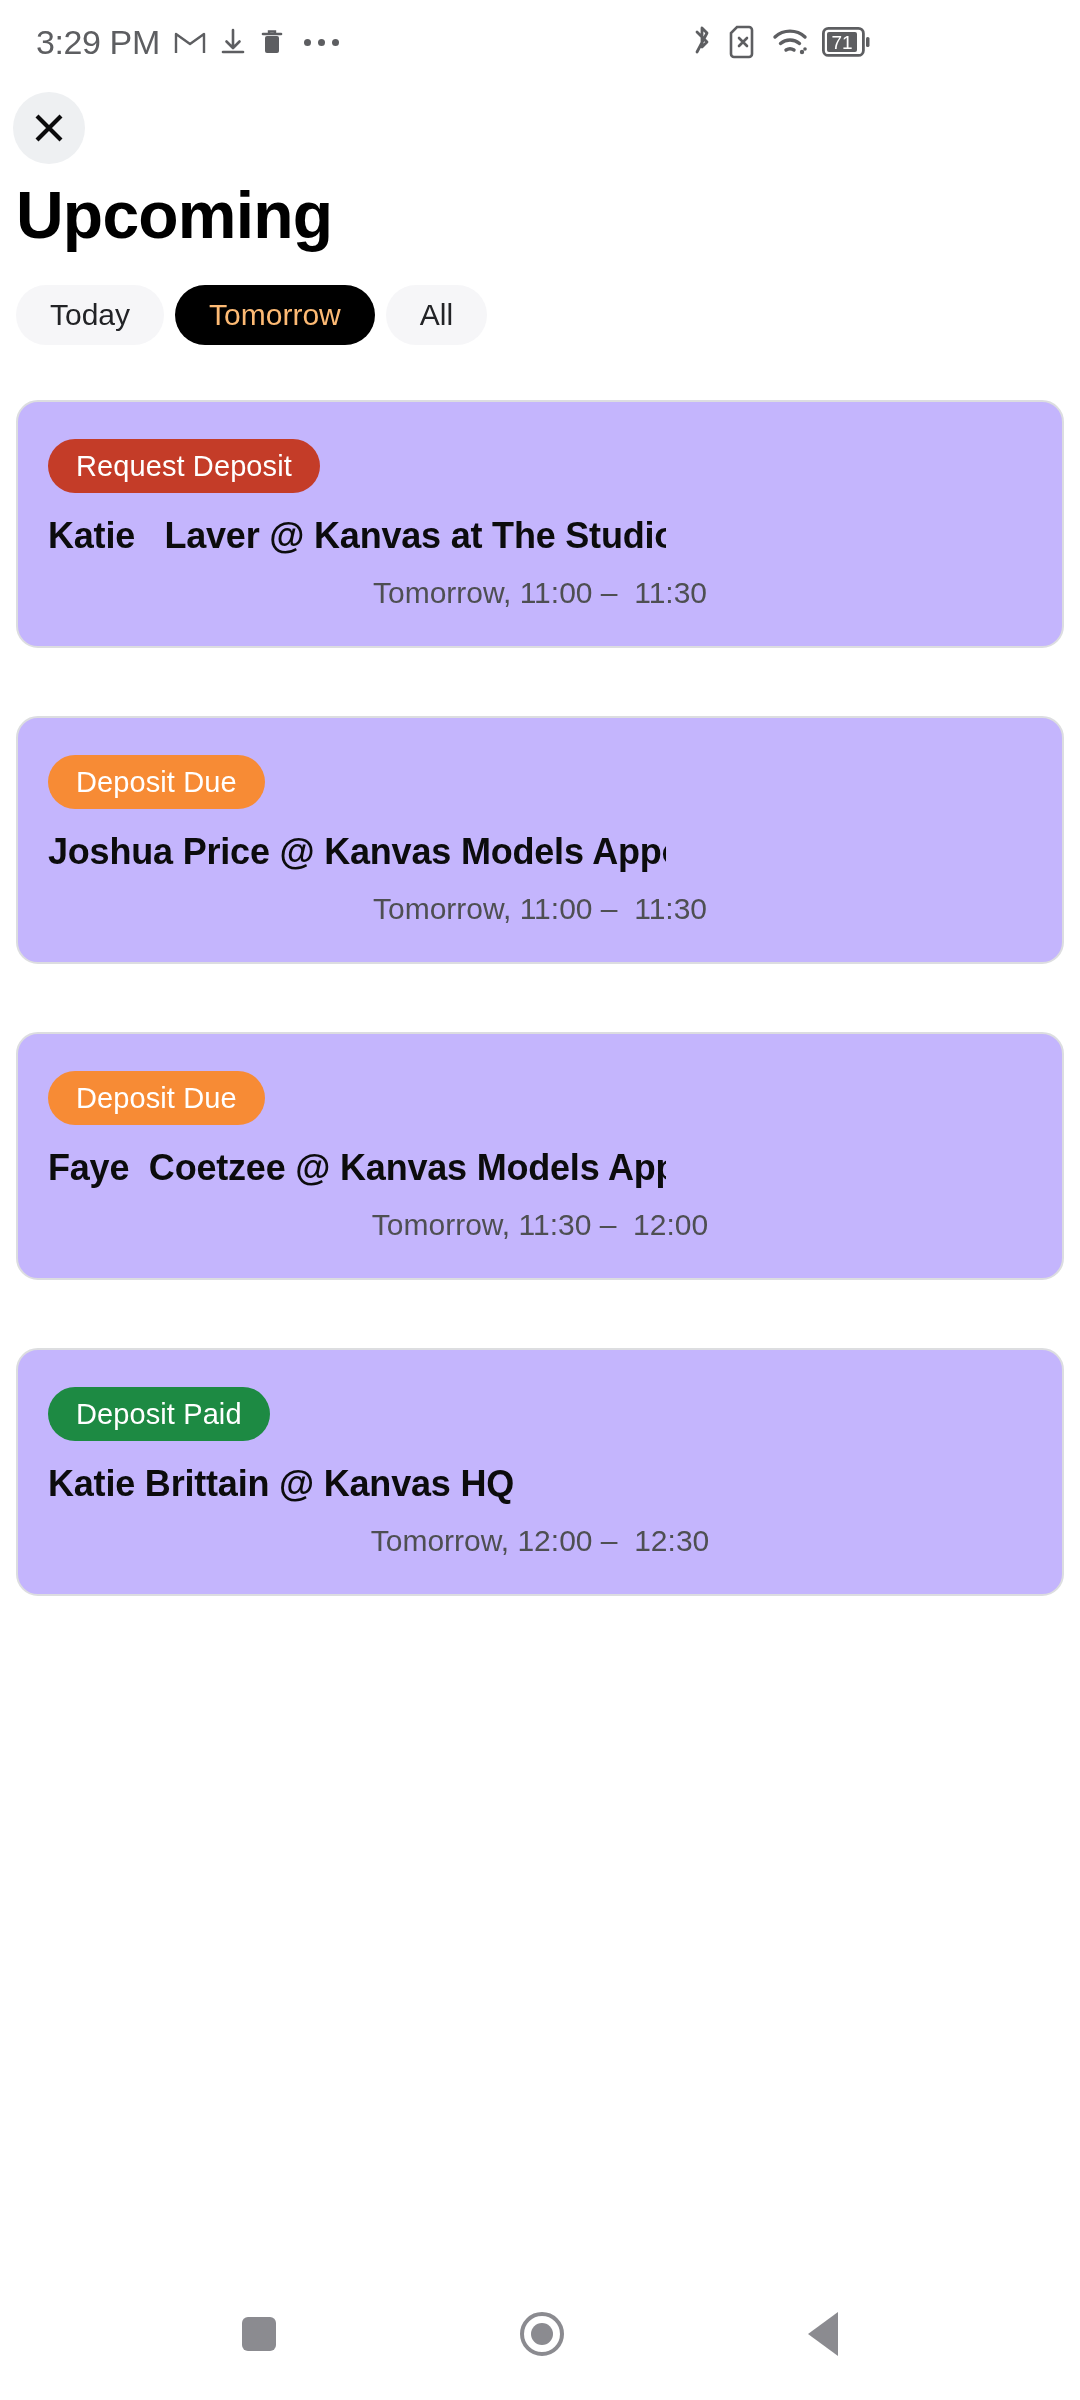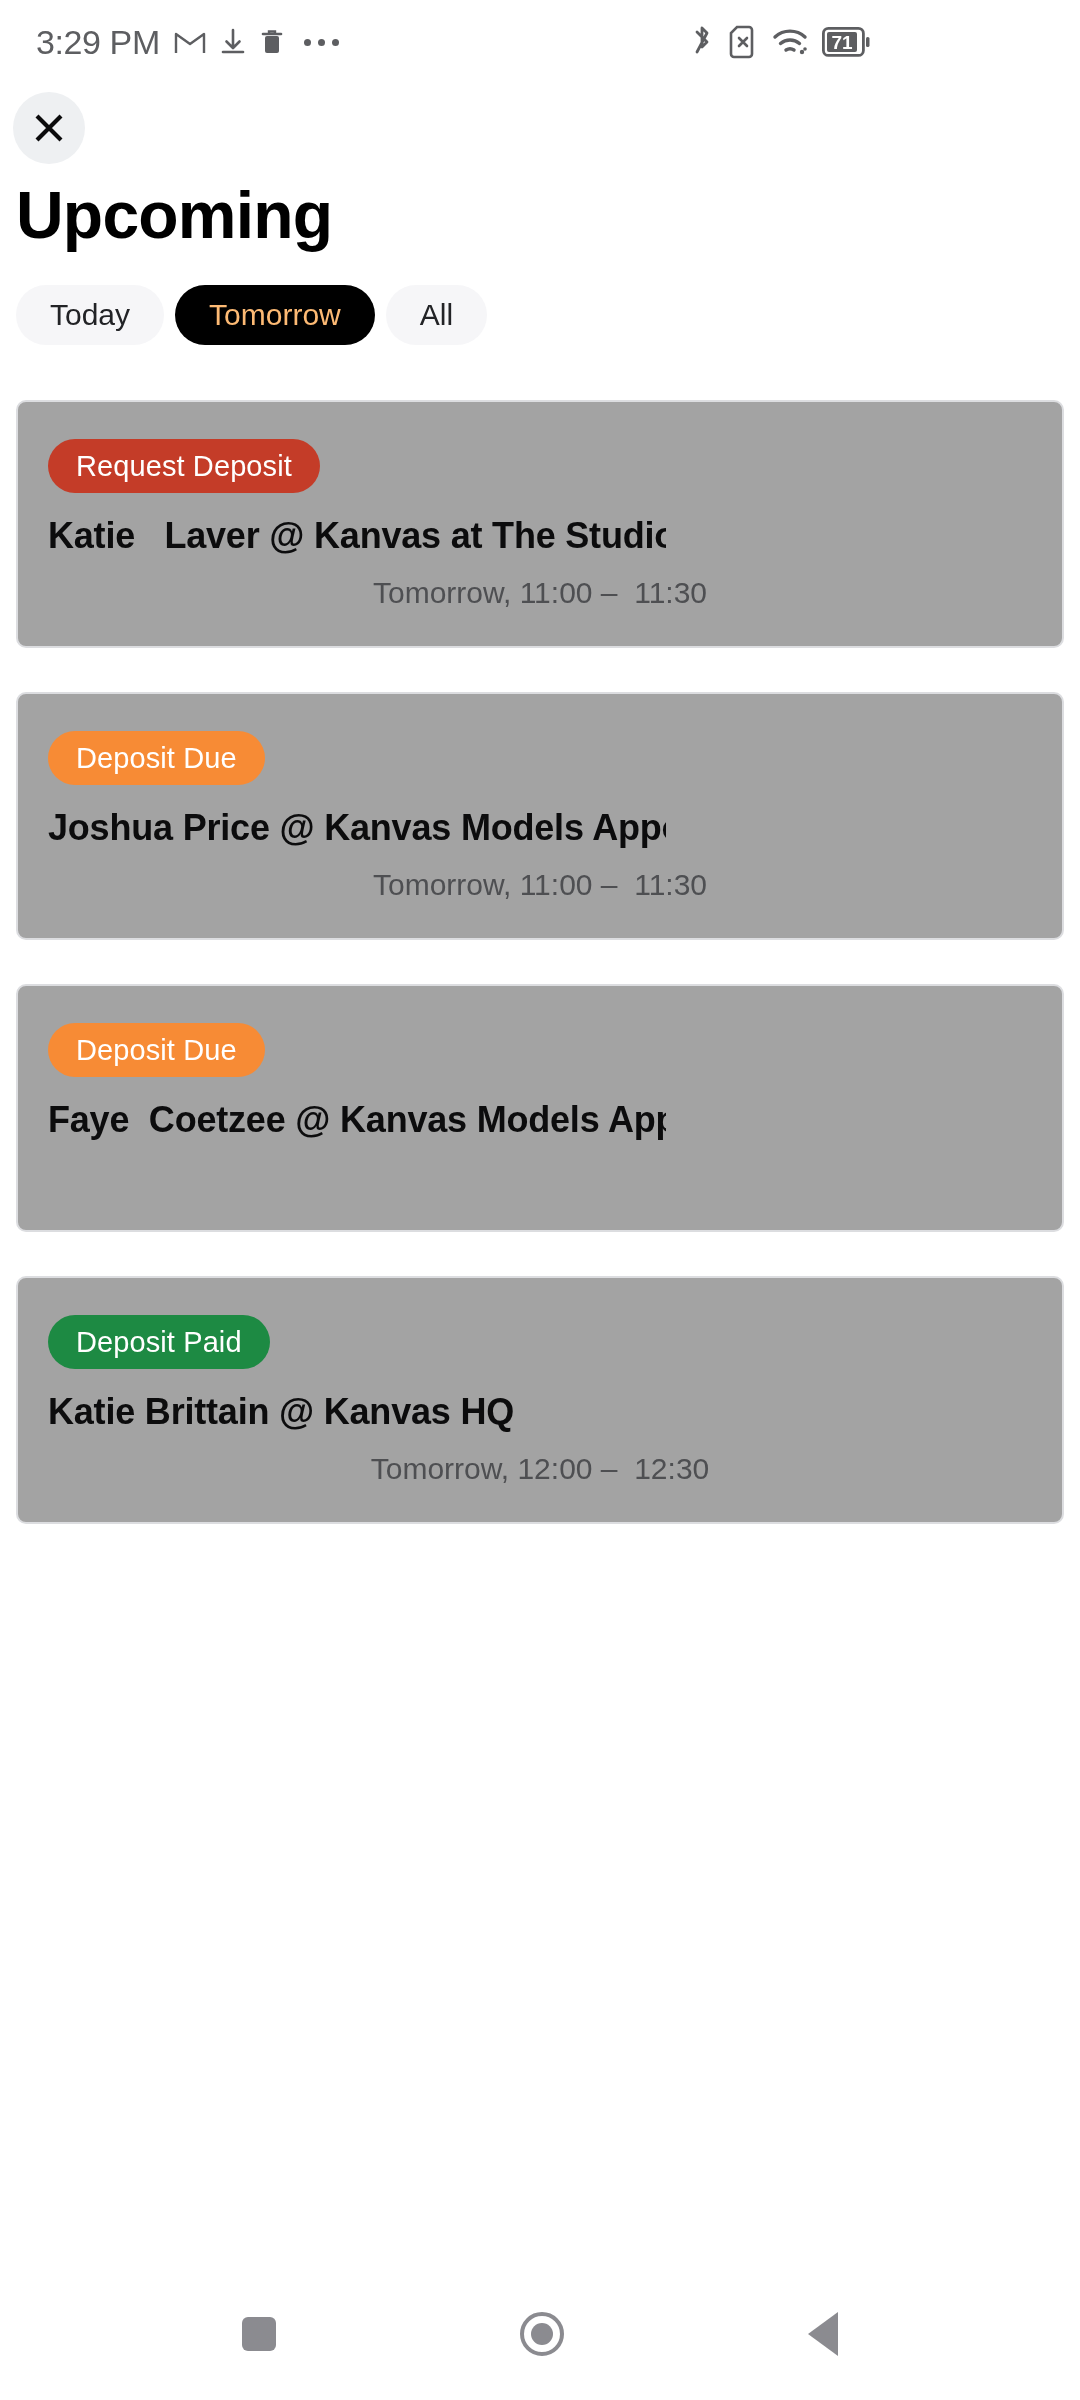--- a/index.html
+++ b/index.html
@@ -60,21 +60,21 @@
     background: #5d5e61;
     display: block;
   }
   .batt-wrap { position: relative; display: flex; align-items: center; }
   .batt-txt {
     position: absolute;
     left: 0; right: 7px; top: 0; bottom: 0;
     display: flex; align-items: center; justify-content: center;
     font-size: 19px;
     color: #ffffff;
-    font-weight: 700;
+    font-weight: 400;
     line-height: 1;
     padding-right: 1px;
   }
 
   
   .close-btn {
     position: absolute;
     left: 13px;
     top: 92px;
     width: 72px;
@@ -129,25 +129,25 @@
   .cards {
     position: absolute;
     left: 0;
     top: 400px;
     width: 1080px;
     height: 1868px;
     overflow: hidden;
   }
   .card {
     position: relative;
-    margin: 0 16px 44px 16px;
+    margin: 0 16px 68px 16px;
     height: 248px;
     border: 2px solid #dcdde0;
-    border-radius: 10px;
-    background: #a3a3a3;
+    border-radius: 22px;
+    background: #c4b5fd;
     padding: 37px 30px 0 30px;
   }
   .badge {
     display: inline-flex;
     align-items: center;
     justify-content: center;
     height: 54px;
     border-radius: 27px;
     padding: 0 28px;
     font-size: 29px;
@@ -301,20 +301,21 @@
 
     <div class="card">
       <span class="badge" style="background: rgb(247, 139, 53);">Deposit Due</span>
       <div class="card-title">Joshua Price @ Kanvas Models Appointme…</div>
       <div class="card-time">Tomorrow, 11:00 –  11:30</div>
     </div>
 
     <div class="card">
       <span class="badge" style="background: rgb(247, 139, 53);">Deposit Due</span>
       <div class="card-title">Faye  Coetzee @ Kanvas Models Appointm…</div>
+      <div class="card-time">Tomorrow, 11:30 –  12:00</div>
     </div>
 
     <div class="card">
       <span class="badge" style="background: rgb(29, 138, 67);">Deposit Paid</span>
       <div class="card-title">Katie Brittain @ Kanvas HQ</div>
       <div class="card-time">Tomorrow, 12:00 –  12:30</div>
     </div>
 
   </div>
 

